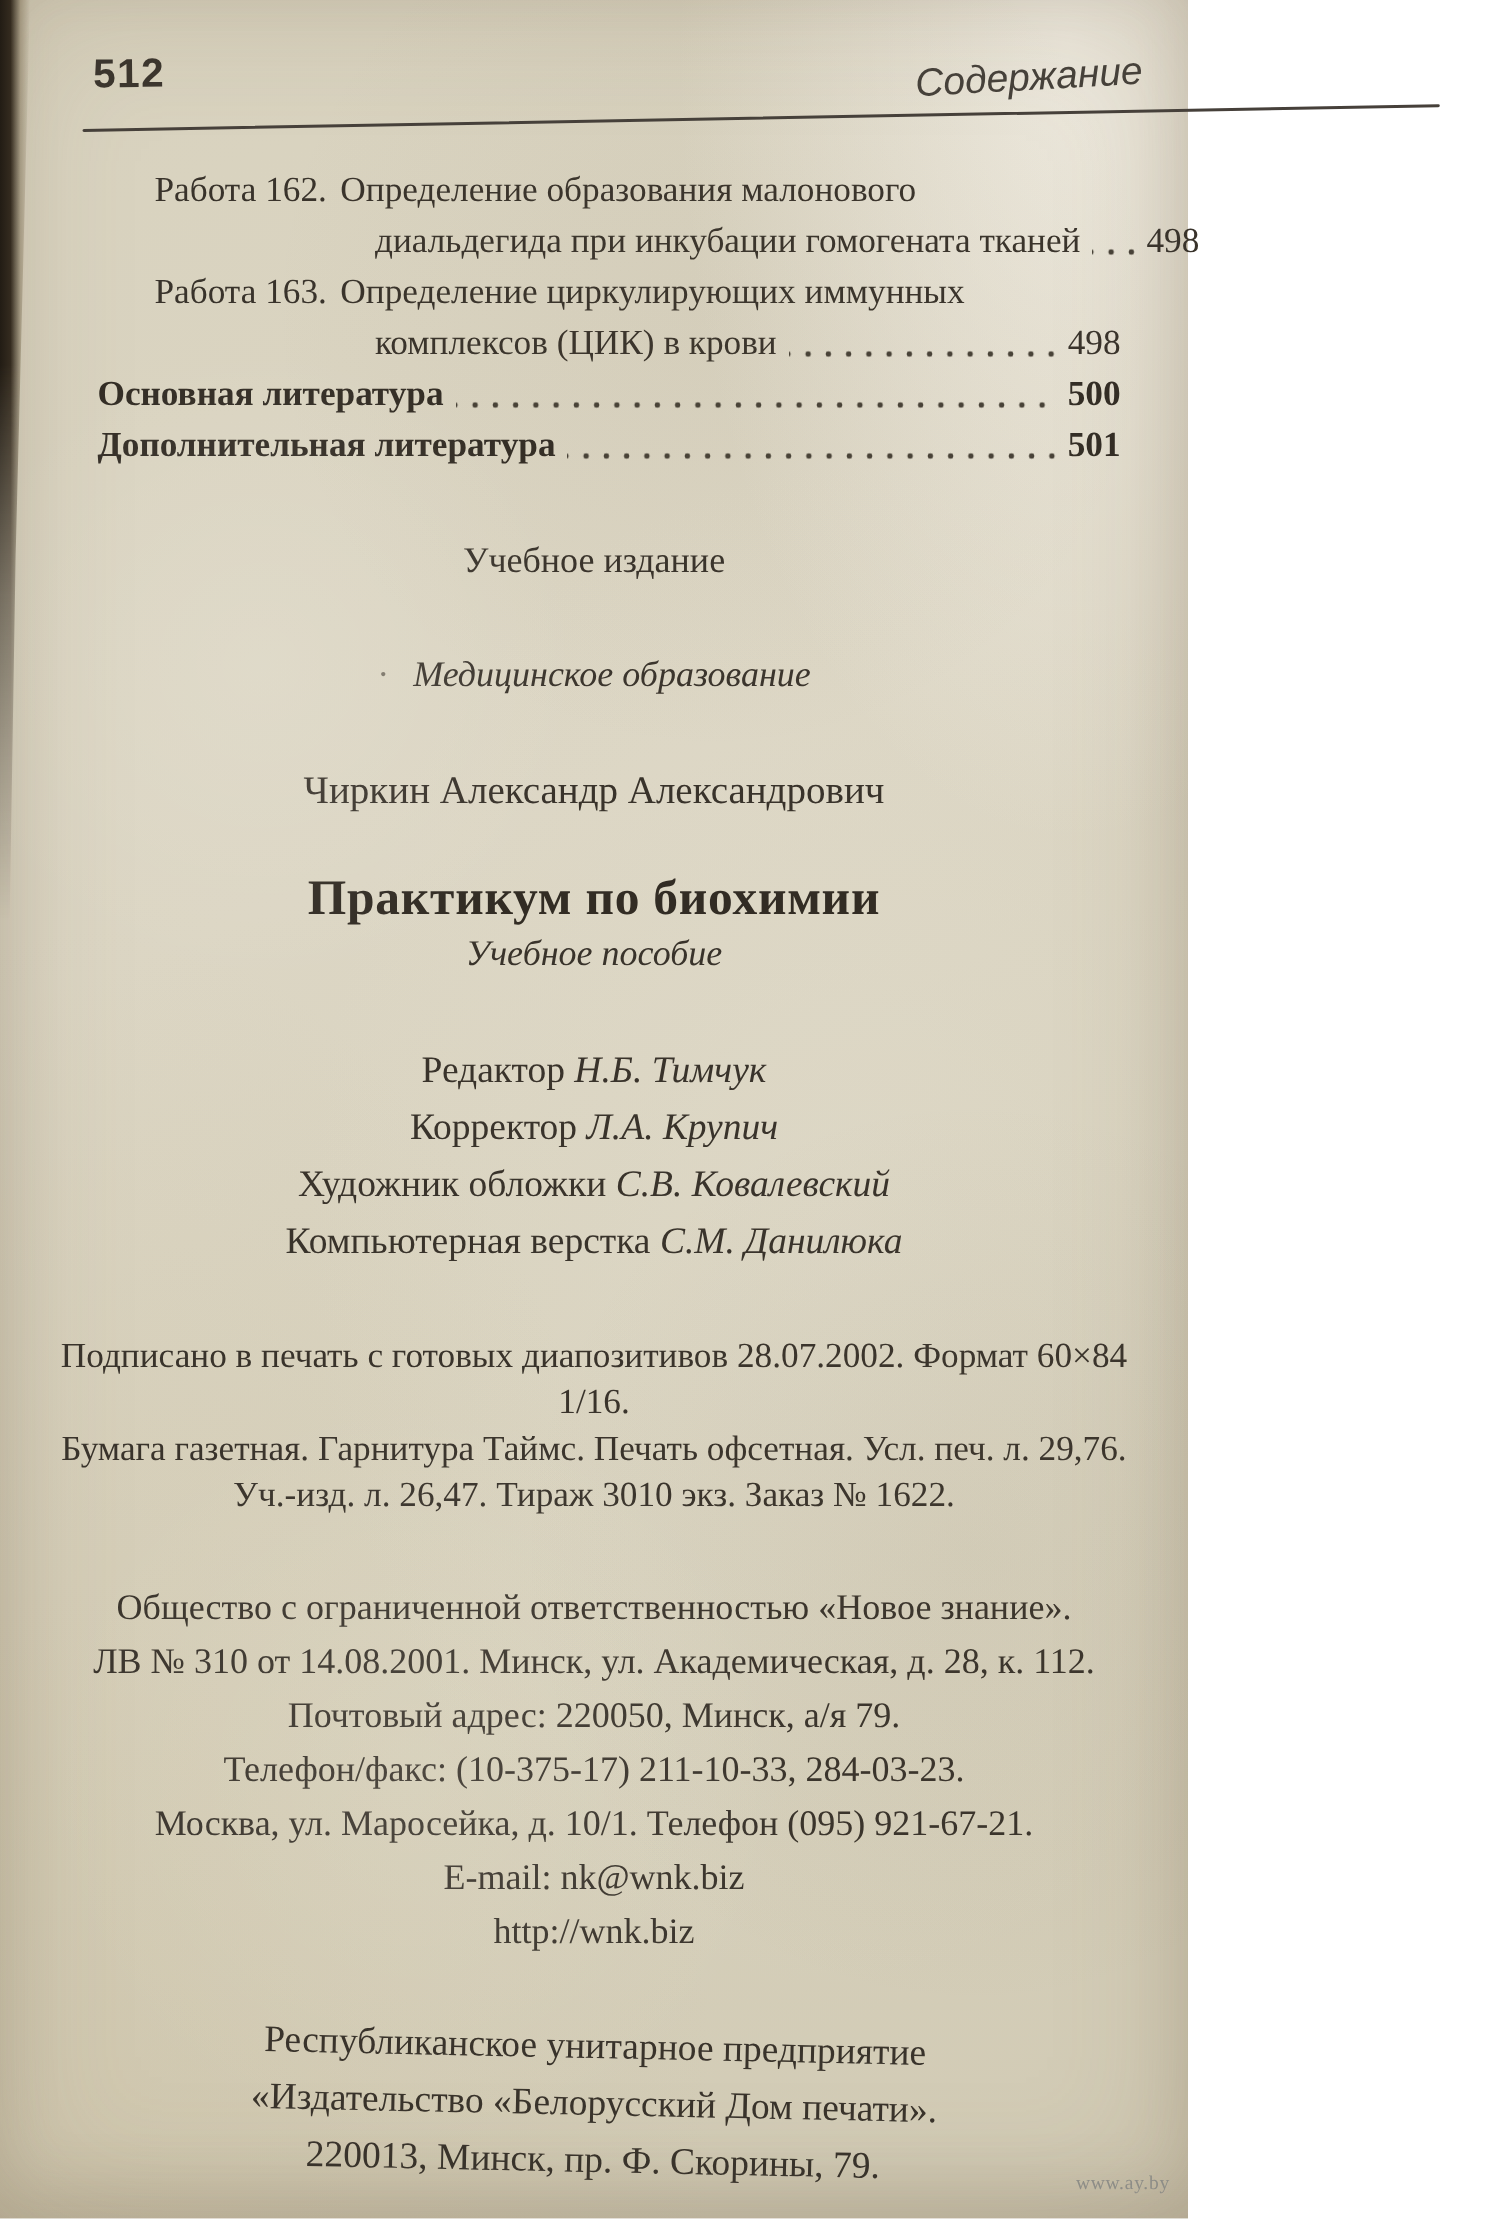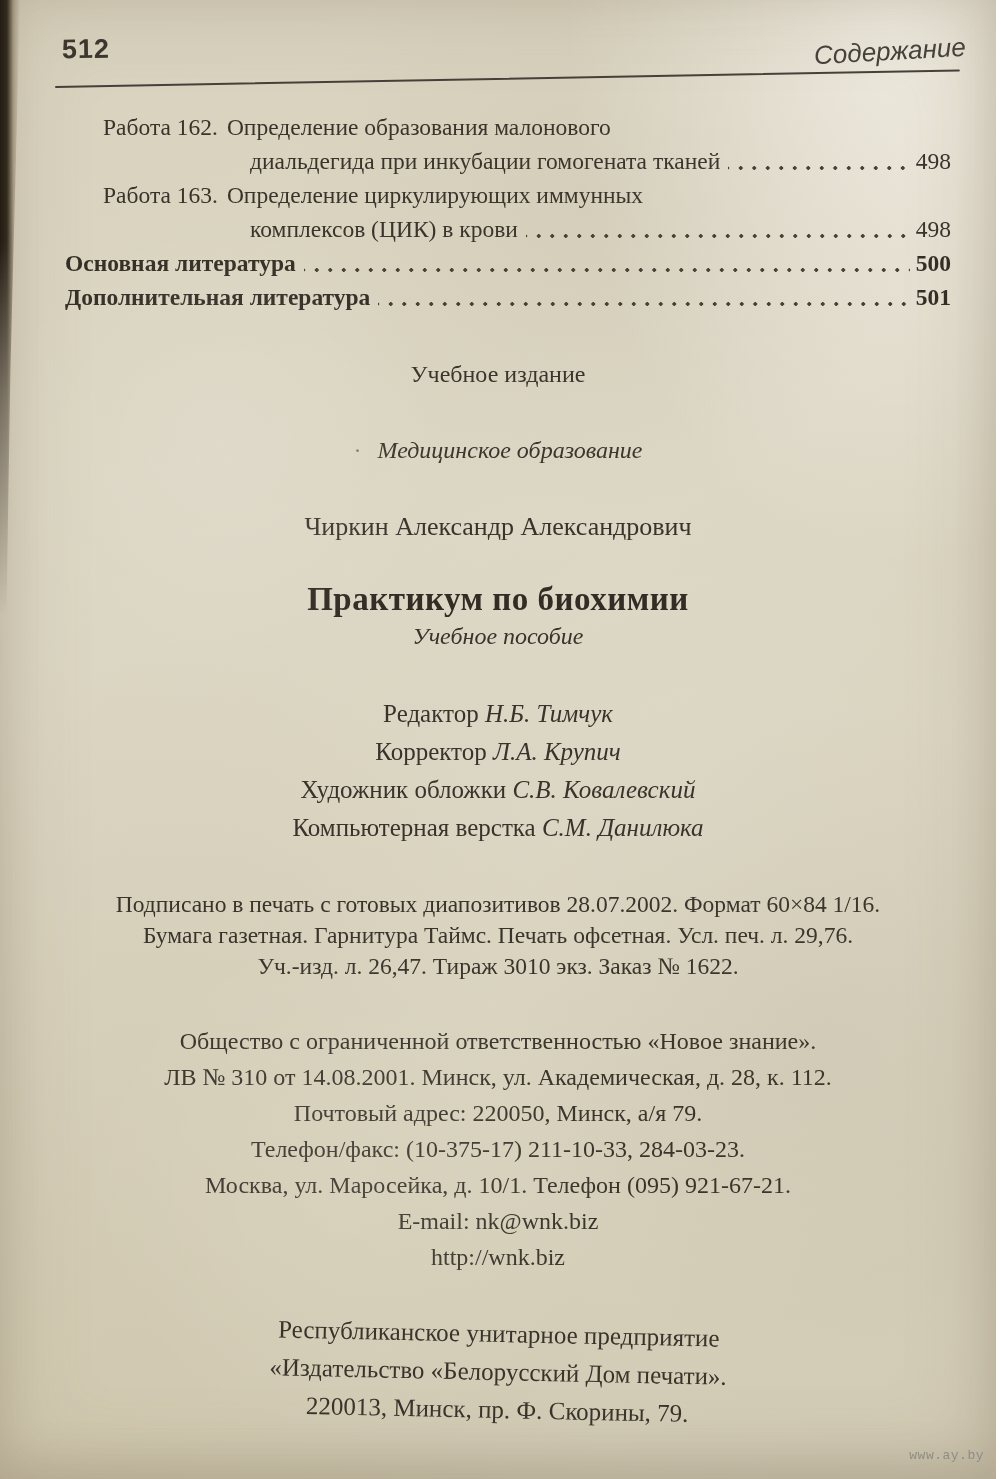--- a/index.html
+++ b/index.html
@@ -1,18 +1,18 @@
 <!DOCTYPE html>
 <html><head>
 <meta charset="utf-8">
 <style>
   html,body{margin:0;padding:0;}
   body{width:1000px;height:1479px;overflow:hidden;}
   .page{
-    position:relative;width:996px;height:1479px;
+    position:relative;width:792px;height:1479px;
     font-family:"Liberation Serif","DejaVu Serif",serif;
     color:#39332b;
     background:
       radial-gradient(ellipse at 90% 2%, rgba(240,236,226,.85), rgba(240,236,226,0) 26%),
       radial-gradient(ellipse at 8% 96%, rgba(200,188,158,.35), rgba(200,188,158,0) 40%),
       radial-gradient(ellipse at 70% 55%, rgba(228,223,208,.35), rgba(228,223,208,0) 45%),
       linear-gradient(160deg,#d8d2be 0%,#dcd6c4 38%,#d6d0bb 72%,#d1cab4 100%);
     box-shadow:inset 0 0 90px rgba(118,102,74,.22), inset 0 -18px 40px rgba(110,95,70,.18);
   }
   .page::before{
@@ -57,21 +57,21 @@
   .series::before{content:"·";margin-right:16px;font-style:normal;opacity:.55;}
   .author{margin-top:46px;font-size:26px;line-height:32px;}
   .title{margin-top:36px;font-size:33px;line-height:40px;font-weight:bold;color:#322c24;letter-spacing:.5px;}
   .subtitle{margin-top:2px;font-size:24px;line-height:30px;font-style:italic;}
   .credits{margin-top:44px;font-size:25px;line-height:38px;}
   .credits .it{font-style:italic;}
   .printp{margin-top:42px;font-size:23.5px;line-height:31px;}
   .pubp{margin-top:41px;font-size:24px;line-height:36px;}
   .prnp{margin-top:40px;font-size:25px;line-height:38px;transform:rotate(1.2deg);}
   .wm{position:absolute;right:12px;bottom:16px;
-      font-family:Liberation Mono, monospace;
+      font-family:Liberation Serif, serif;
       font-size:13px;color:#8d8d87;letter-spacing:.5px;}
 </style>
 </head>
 <body>
 
 <div class="page">
   <div class="gutter"></div>
 
   <div class="hdr">
     <span class="pageno">512</span>

